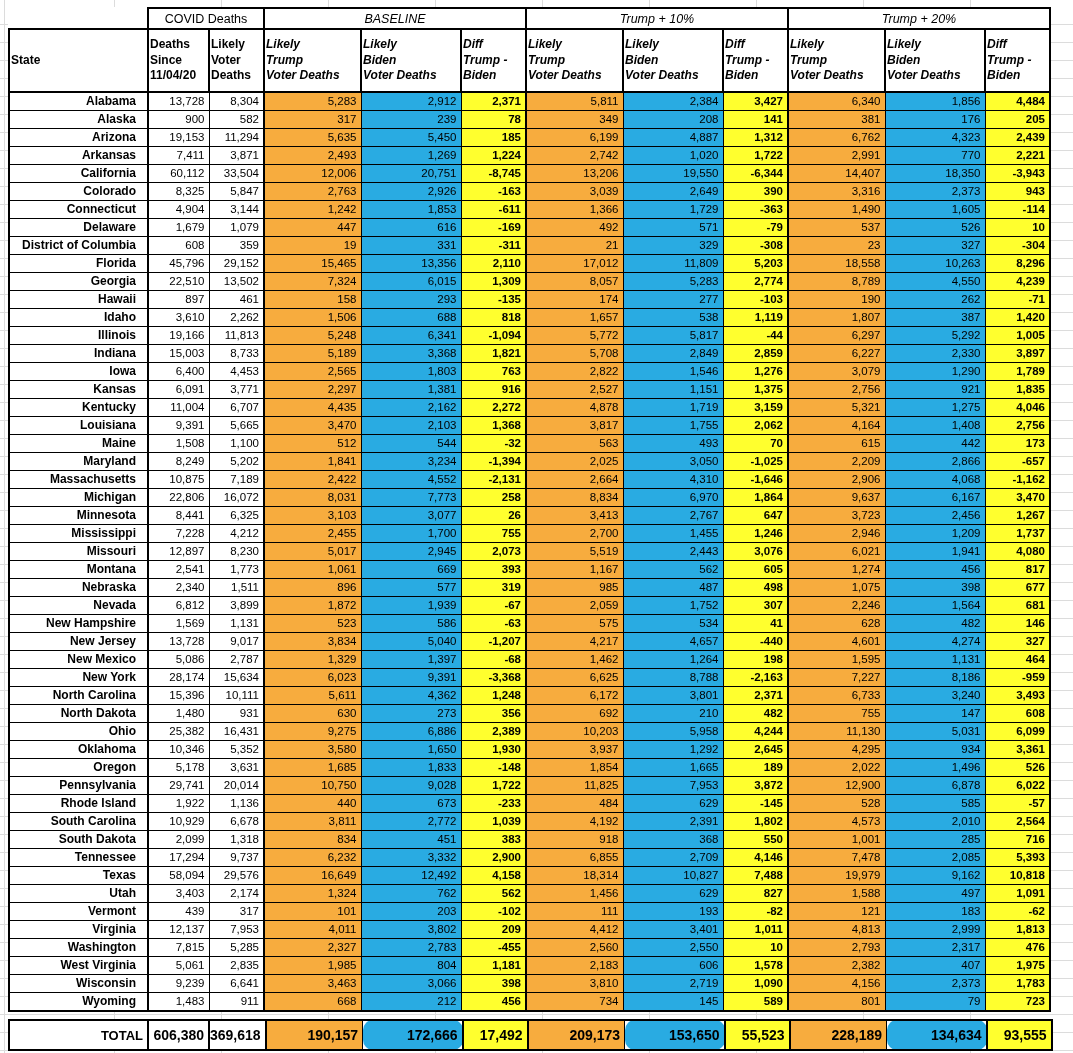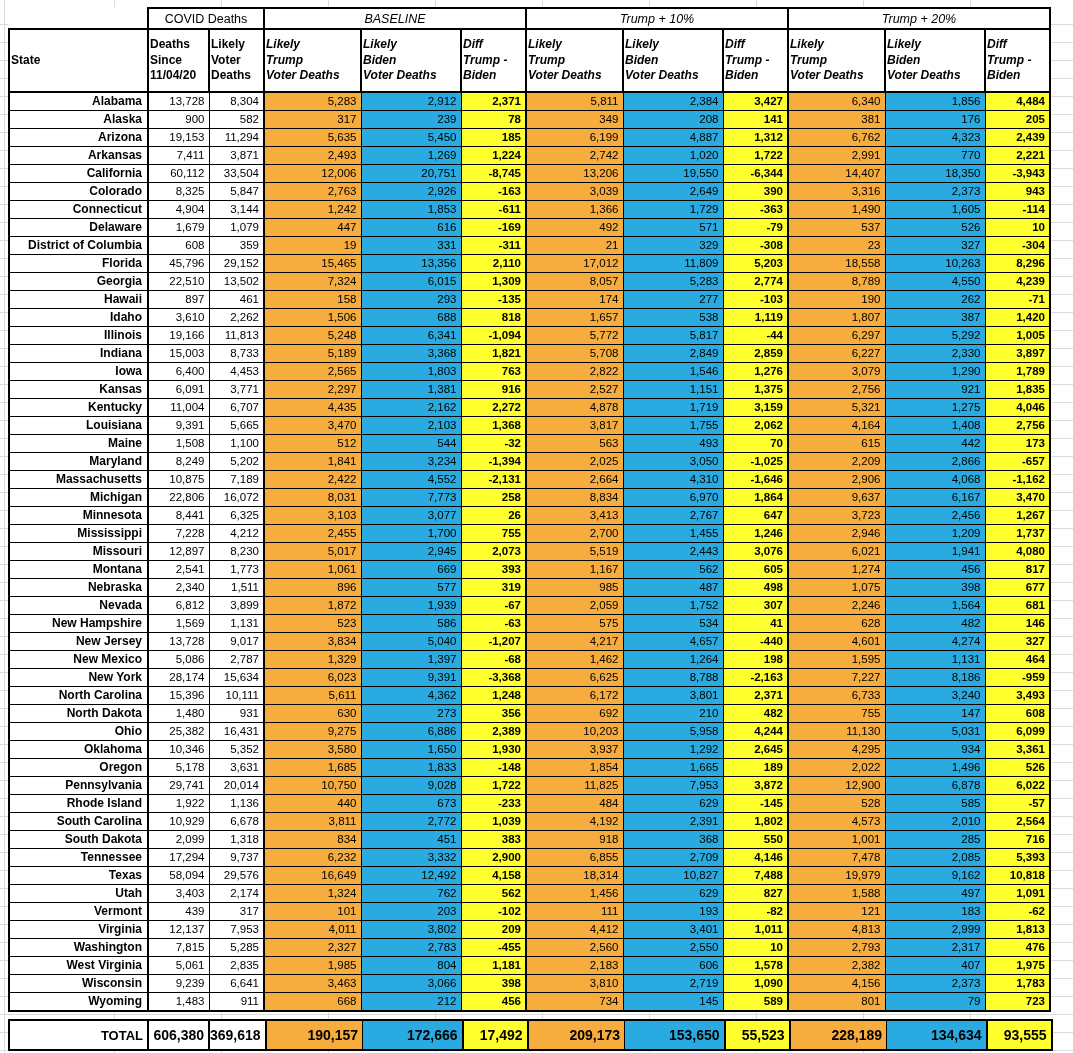--- a/index.html
+++ b/index.html
@@ -29,36 +29,36 @@
     border:2px solid #000;background:#fff;padding:0 1px;white-space:pre-line;line-height:1.3;}
   .h-or{background:var(--orange,#F7AC3E);font-style:italic;}
   .h-bl{background:var(--blue,#29ABE2);font-style:italic;}
   .h-ye{background:var(--yellow,#FFFF2E);font-style:italic;}
   .h-normal{font-weight:normal;}
 
   
   tbody tr{height:18px;}
   tbody td{border:1px solid #000;font-size:11.5px;line-height:17px;padding:0 4px 0 0;
     text-align:right;white-space:nowrap;overflow:hidden;}
-  .td-state{font-weight:bold;font-size:12px;border-left:2px solid #000;border-right:2px solid #000;padding-right:5px;}
+  .td-state{font-weight:bold;font-size:12px;border-left:2px solid #000;border-right:2px solid #000;padding-right:11px;}
   .bg-or{background:var(--orange,#F7AC3E);}
   .bg-bl{background:var(--blue,#29ABE2);}
   .bg-ye{background:var(--yellow,#FFFF2E);}
   .df{font-weight:bold;}
   .gl{border-left:2px solid #000;}
   .gr{border-right:2px solid #000;}
   tbody tr:last-child td{border-bottom:2px solid #000;}
 
   
   #totals td{border:2px solid #000;height:28px;font-weight:bold;text-align:right;
     vertical-align:middle;white-space:nowrap;padding:0 4px 0 0;}
   .t-label{font-size:13px;padding-right:3px;}
   .t-num{font-size:14px;}
   #totals .in{border-right-width:1px;margin-left:43px;}
-  #totals .in2{border-left-width:1px;}
+  #totals .in2{border-left-width:1px;border-radius:10px;}
   .t-big{font-size:14px;letter-spacing:0;padding-right:2px;}
 </style>
 </head>
 <body>
 
 <div class="sheet">
   <div class="gridlayer"></div>
 
   <table id="main">
     <colgroup>

